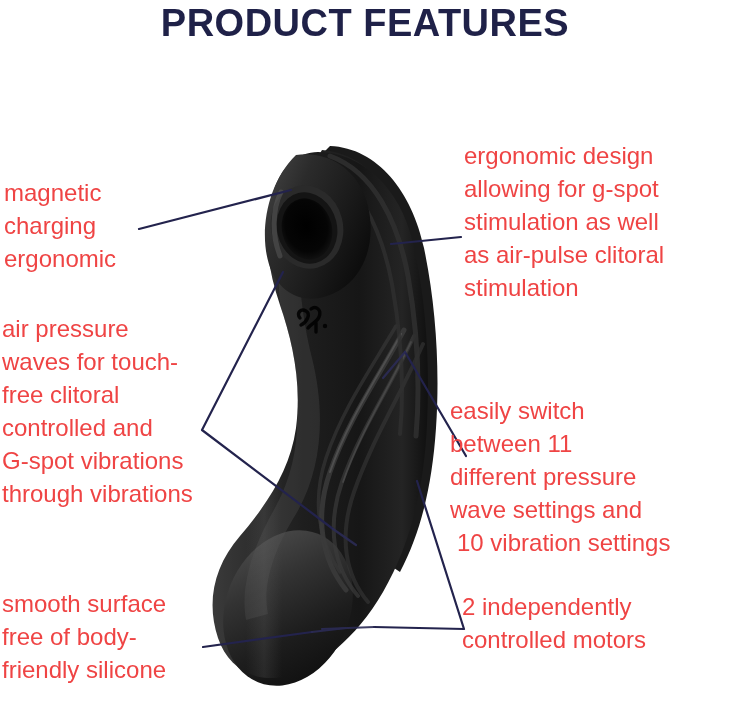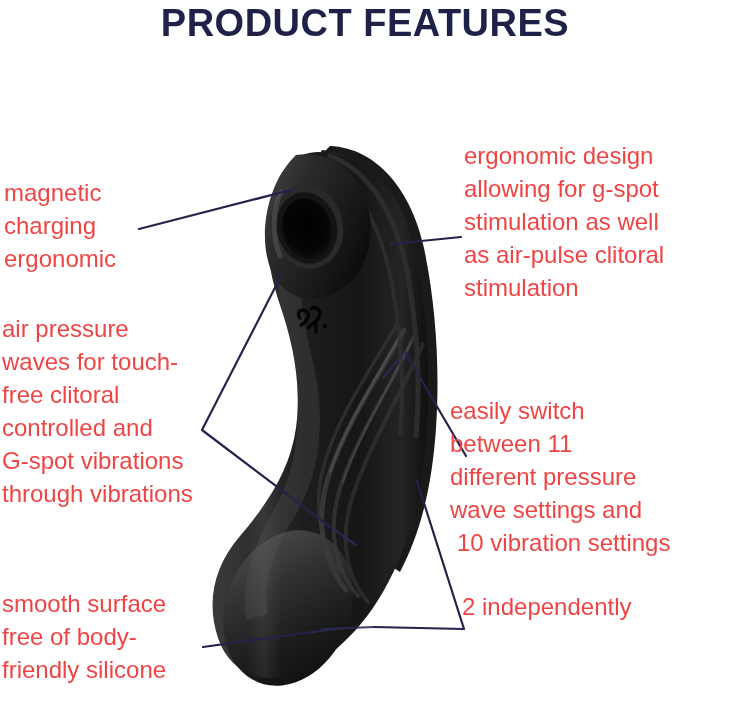--- a/index.html
+++ b/index.html
@@ -243,15 +243,16 @@
   <div class="callout right" id="c-switch">
     <span class="ln">easily switch</span>
     <span class="ln">between 11</span>
     <span class="ln">different pressure</span>
     <span class="ln">wave settings and</span>
     <span class="ln indent-1"> 10 vibration settings</span>
   </div>
 
   <div class="callout right" id="c-motors">
     <span class="ln">2 independently</span>
+    <span class="ln">controlled motors</span>
   </div>
 
 </div>
 
 </body></html>

